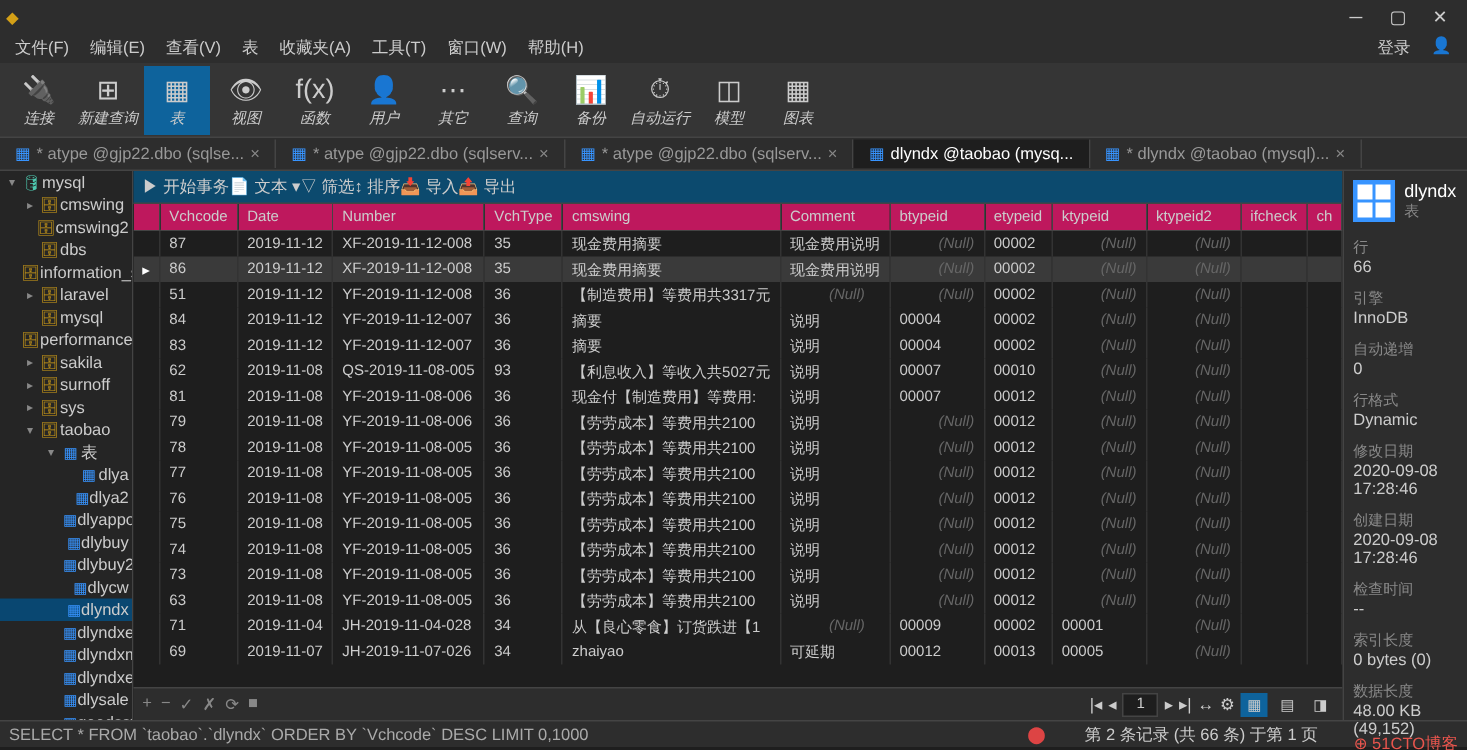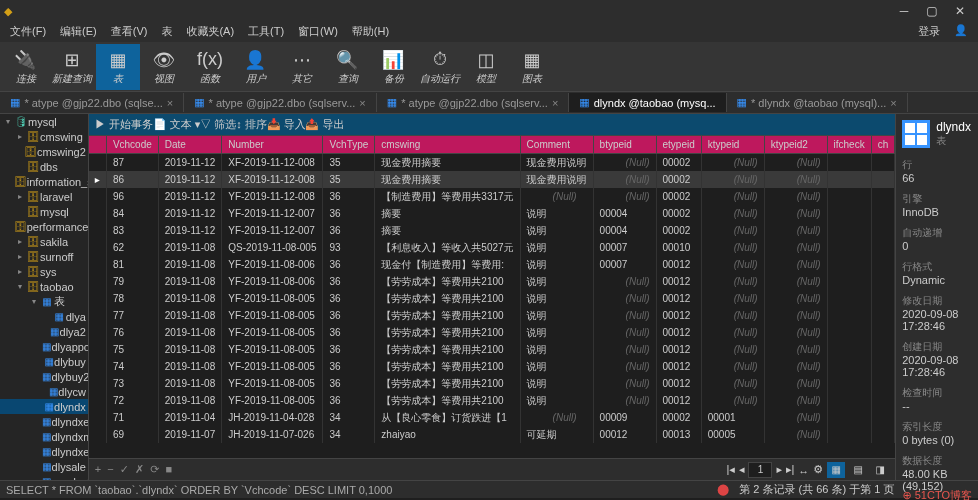--- a/index.html
+++ b/index.html
@@ -47,21 +47,21 @@
 .rp-sub { color: #888; font-size: 10px; }
 .rp-section { margin-bottom: 8px; }
 .rp-label { color: #888; font-size: 10px; }
 .rp-value { color: #ccc; font-size: 11px; }
 .bottom-bar { height: 22px; background: #2d2d2d; display: flex; align-items: center; padding: 0 6px; border-top: 1px solid #444; }
 .bottom-bar .btns { display: flex; gap: 6px; color: #888; }
 .bottom-bar .pager { margin-left: auto; display: flex; align-items: center; gap: 4px; color: #ccc; }
 .bottom-bar .pager input { width: 24px; background: #1e1e1e; border: 1px solid #444; color: #ccc; text-align: center; font-size: 10px; height: 16px; }
 .bottom-bar .view-btn { width: 18px; height: 16px; display: flex; align-items: center; justify-content: center; font-size: 10px; }
 .bottom-bar .view-btn.active { background: #0e639c; }
-.status { height: 18px; background: #2d2d2d; display: flex; align-items: center; padding: 0 6px; color: #aaa; font-size: 10px; border-top: 1px solid #444; }
+.status { height: 18px; background: #2d2d2d; display: flex; align-items: center; padding: 0 6px; color: #aaa; font-size: 10px; border-top: 1px solid #444; gap: 16px; }
 .status .sql { flex: 1; }
 .status .red { color: #d44; margin-right: 10px; }
 .status .info { color: #ccc; }
 .status .brand { color: #e8554d; margin-left: 8px; margin-top: 12px; }
 .ind-1 { padding-left: 14px; } .ind-2 { padding-left: 28px; } .ind-3 { padding-left: 42px; }
 .yellow-ico { color: #d4a017; } .blue-ico { color: #3794ff; } .green-ico { color: #4ec9b0; }
 </style>
 </head>
 <body>
 
@@ -349,21 +349,21 @@
               <td>现金费用说明</td>
               <td class="null">(Null)</td>
               <td>00002</td>
               <td class="null">(Null)</td>
               <td class="null">(Null)</td>
               <td></td>
               <td></td>
             </tr>
             <tr>
               <td class="row-marker"></td>
-              <td>96</td>
+              <td>51</td>
               <td>2019-11-12</td>
               <td>YF-2019-11-12-008</td>
               <td>36</td>
               <td>【制造费用】等费用共3317元</td>
               <td class="null">(Null)</td>
               <td class="null">(Null)</td>
               <td>00002</td>
               <td class="null">(Null)</td>
               <td class="null">(Null)</td>
               <td></td>
@@ -529,21 +529,21 @@
               <td>说明</td>
               <td class="null">(Null)</td>
               <td>00012</td>
               <td class="null">(Null)</td>
               <td class="null">(Null)</td>
               <td></td>
               <td></td>
             </tr>
             <tr>
               <td class="row-marker"></td>
-              <td>72</td>
+              <td>63</td>
               <td>2019-11-08</td>
               <td>YF-2019-11-08-005</td>
               <td>36</td>
               <td>【劳劳成本】等费用共2100</td>
               <td>说明</td>
               <td class="null">(Null)</td>
               <td>00012</td>
               <td class="null">(Null)</td>
               <td class="null">(Null)</td>
               <td></td>

